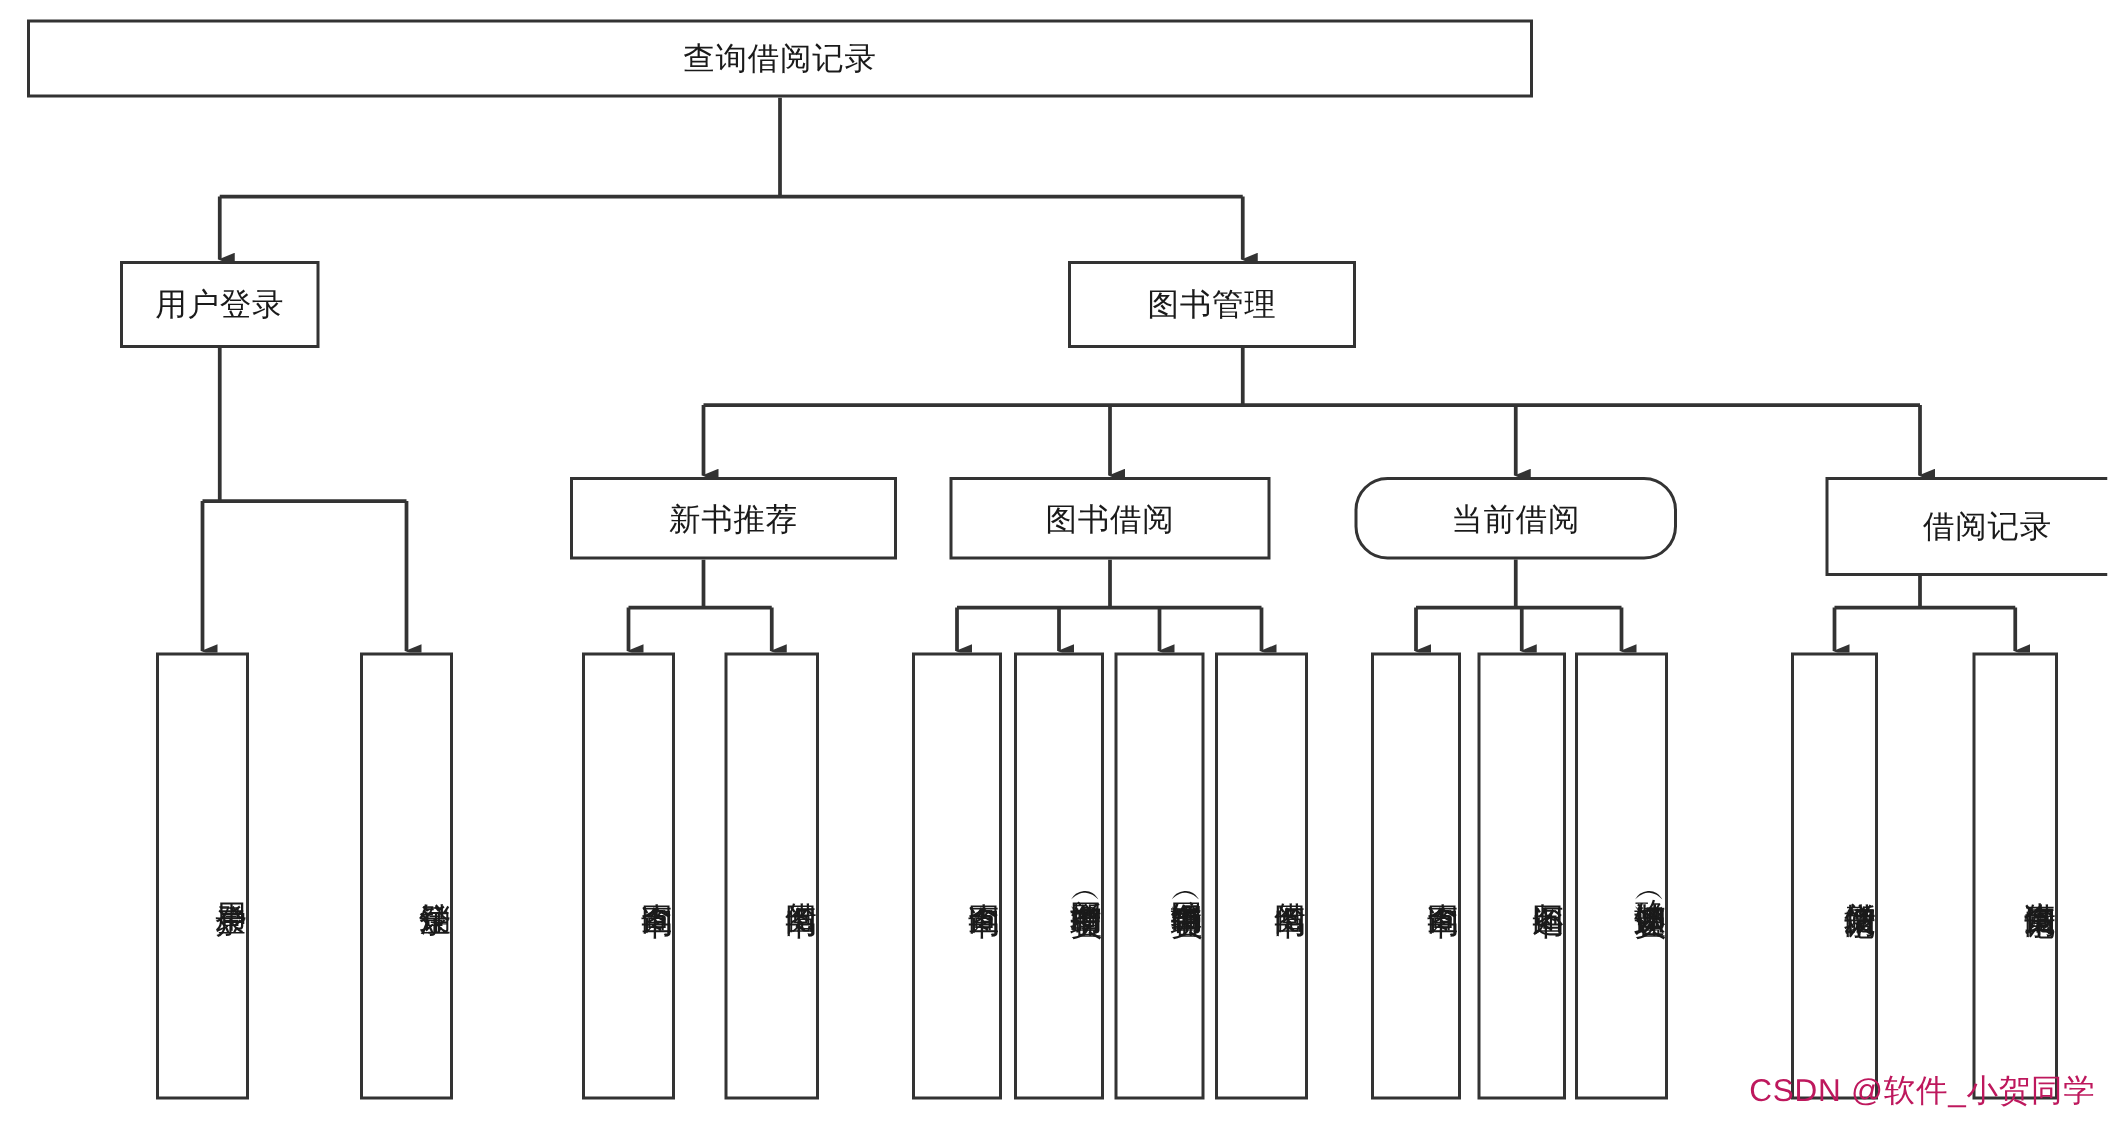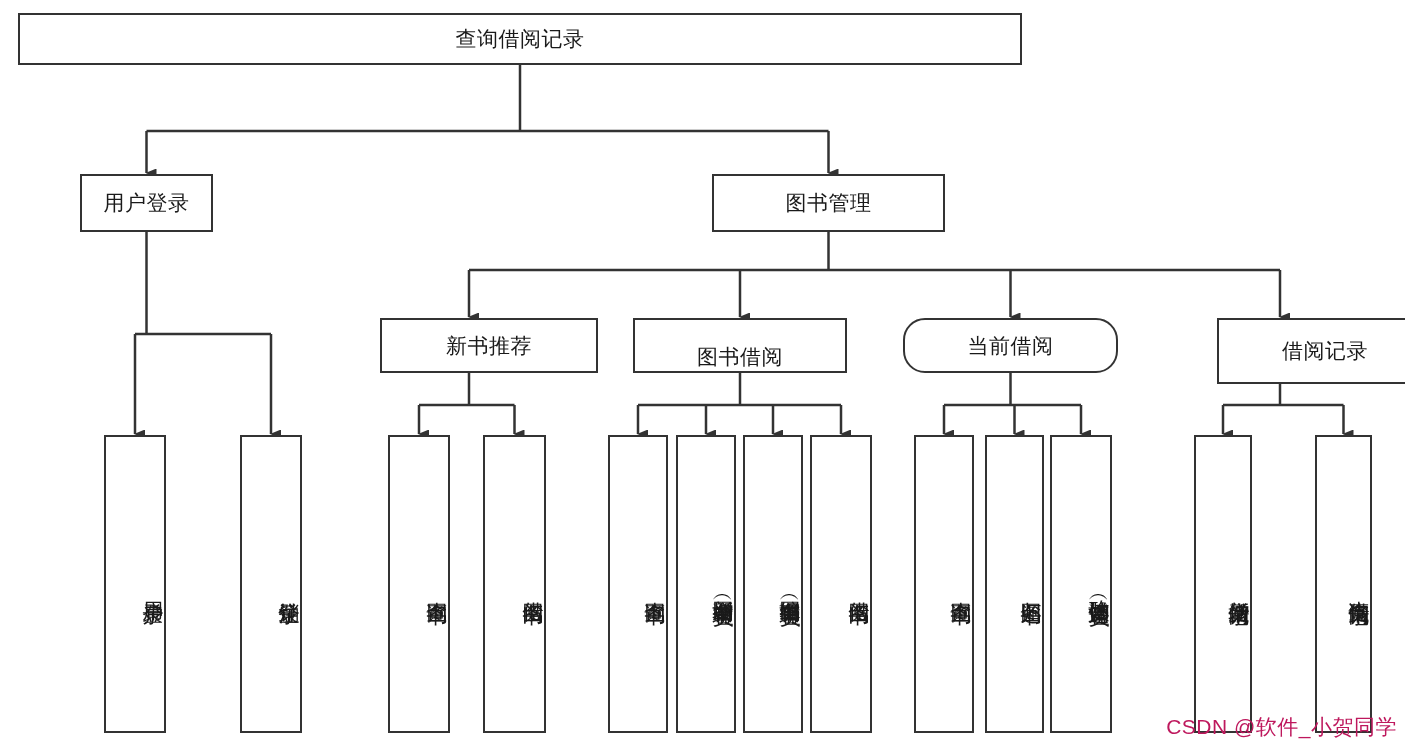--- a/index.html
+++ b/index.html
@@ -112,27 +112,27 @@
       </g>
   </svg>
 
   <div id="node-layer">
       <div class="node horiz" style="left: 18px; top: 13px; width: 1004px; height: 52px;">
         <span class="hlabel">查询借阅记录</span>
       </div>
       <div class="node horiz" style="left: 80px; top: 174px; width: 133px; height: 58px;">
         <span class="hlabel">用户登录</span>
       </div>
-      <div class="node horiz" style="left: 712px; top: 174px; width: 233px; height: 58px;">
+      <div class="node horiz" style="left: 712px; top: 174px; width: 192px; height: 58px;">
         <span class="hlabel">图书管理</span>
       </div>
       <div class="node horiz" style="left: 380px; top: 318px; width: 218px; height: 55px;">
         <span class="hlabel">新书推荐</span>
       </div>
-      <div class="node horiz" style="left: 633px; top: 318px; width: 214px; height: 55px; align-items: flex-end;">
+      <div class="node horiz" style="left: 633px; top: 318px; width: 214px; height: 55px;">
         <span class="hlabel">图书借阅</span>
       </div>
       <div class="node horiz" style="left: 903px; top: 318px; width: 215px; height: 55px; border-radius: 22px;">
         <span class="hlabel">当前借阅</span>
       </div>
       <div class="node horiz" style="left: 1172px; top: 318px; width: 216px; height: 66px; margin-left: 45px;">
         <span class="hlabel">借阅记录</span>
       </div>
       <div class="node vert" style="left: 104px; top: 435px; width: 62px; height: 298px;">
         <span class="vlabel">用户登录</span>

